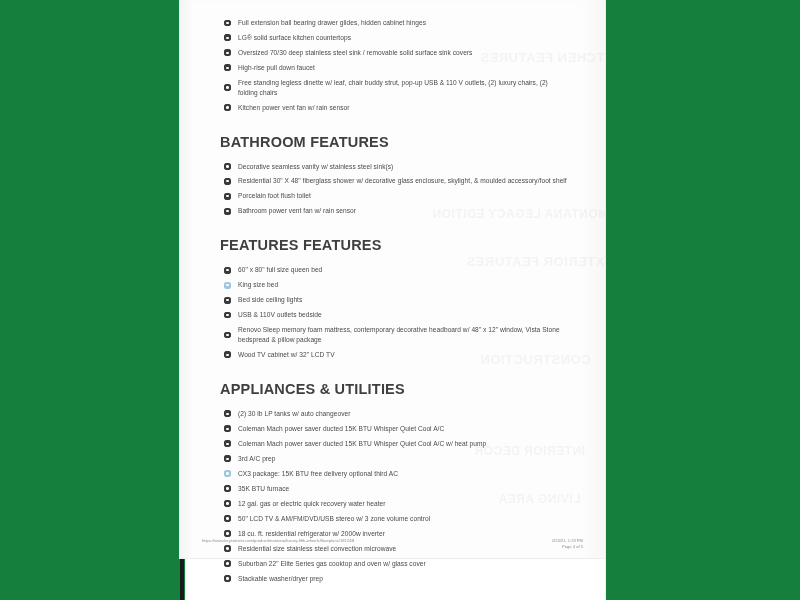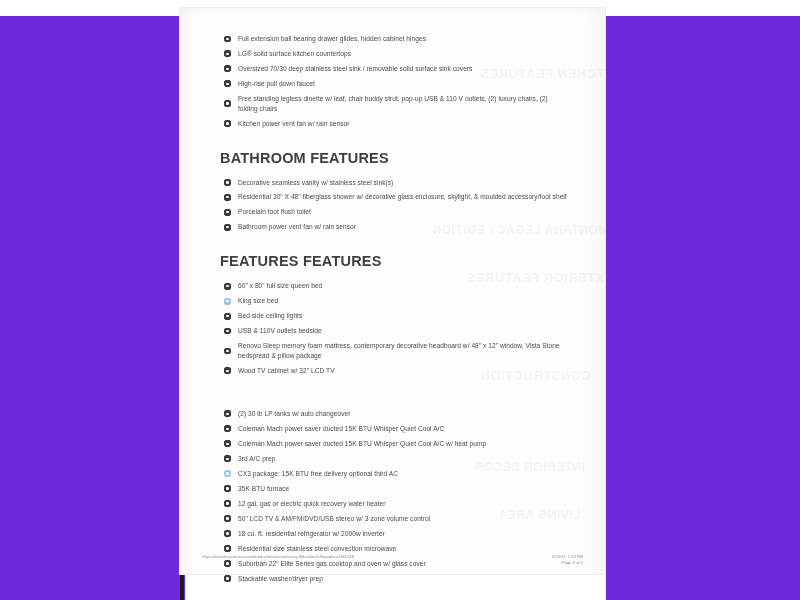--- a/index.html
+++ b/index.html
@@ -12,22 +12,21 @@
     background: #ffffff;
     font-family: "Liberation Sans", sans-serif;
     overflow: hidden;
     position: relative;
   }
 
   
   #viewer {
     position: absolute;
     inset: 0;
-    background: #6d28d9;
-    margin-top: 16px;
+    background: #15803d;
   }
 
   
   #page {
     position: absolute;
     left: 180px;
     top: -8px;
     width: 425px;
     height: 566px;
     background: #fdfdfd;
@@ -237,20 +236,21 @@
             <ul class="feature-list">
               <li class="feature-item" style="margin-bottom: 5.4px;"><span class="bullet"></span><span>60" x 80" full size queen bed</span></li>
               <li class="feature-item optional" style="margin-bottom: 5.4px;"><span class="bullet"></span><span>King size bed</span></li>
               <li class="feature-item" style="margin-bottom: 5.4px;"><span class="bullet"></span><span>Bed side ceiling lights</span></li>
               <li class="feature-item" style="margin-bottom: 5.4px;"><span class="bullet"></span><span>USB &amp; 110V outlets bedside</span></li>
               <li class="feature-item" style="margin-bottom: 5.4px;"><span class="bullet"></span><span>Renovo Sleep memory foam mattress, contemporary decorative headboard w/ 48" x 12" window, Vista Stone bedspread &amp; pillow package</span></li>
               <li class="feature-item" style="margin-bottom: 5.4px;"><span class="bullet"></span><span>Wood TV cabinet w/ 32" LCD TV</span></li>
             </ul>
           </div>
           <div class="section" style="padding-top: 16px;">
+            <h2 class="section-heading">APPLIANCES &amp; UTILITIES</h2>
             <div style="height: 12px;"></div>
             <ul class="feature-list">
               <li class="feature-item" style="margin-bottom: 5.4px;"><span class="bullet"></span><span>(2) 30 lb LP tanks w/ auto changeover</span></li>
               <li class="feature-item" style="margin-bottom: 5.4px;"><span class="bullet"></span><span>Coleman Mach power saver ducted 15K BTU Whisper Quiet Cool A/C</span></li>
               <li class="feature-item" style="margin-bottom: 5.4px;"><span class="bullet"></span><span>Coleman Mach power saver ducted 15K BTU Whisper Quiet Cool A/C w/ heat pump</span></li>
               <li class="feature-item" style="margin-bottom: 5.4px;"><span class="bullet"></span><span>3rd A/C prep</span></li>
               <li class="feature-item optional" style="margin-bottom: 5.4px;"><span class="bullet"></span><span>CX3 package: 15K BTU free delivery optional third AC</span></li>
               <li class="feature-item" style="margin-bottom: 5.4px;"><span class="bullet"></span><span>35K BTU furnace</span></li>
               <li class="feature-item" style="margin-bottom: 5.4px;"><span class="bullet"></span><span>12 gal. gas or electric quick recovery water heater</span></li>
               <li class="feature-item" style="margin-bottom: 5.4px;"><span class="bullet"></span><span>50" LCD TV &amp; AM/FM/DVD/USB stereo w/ 3 zone volume control</span></li>

